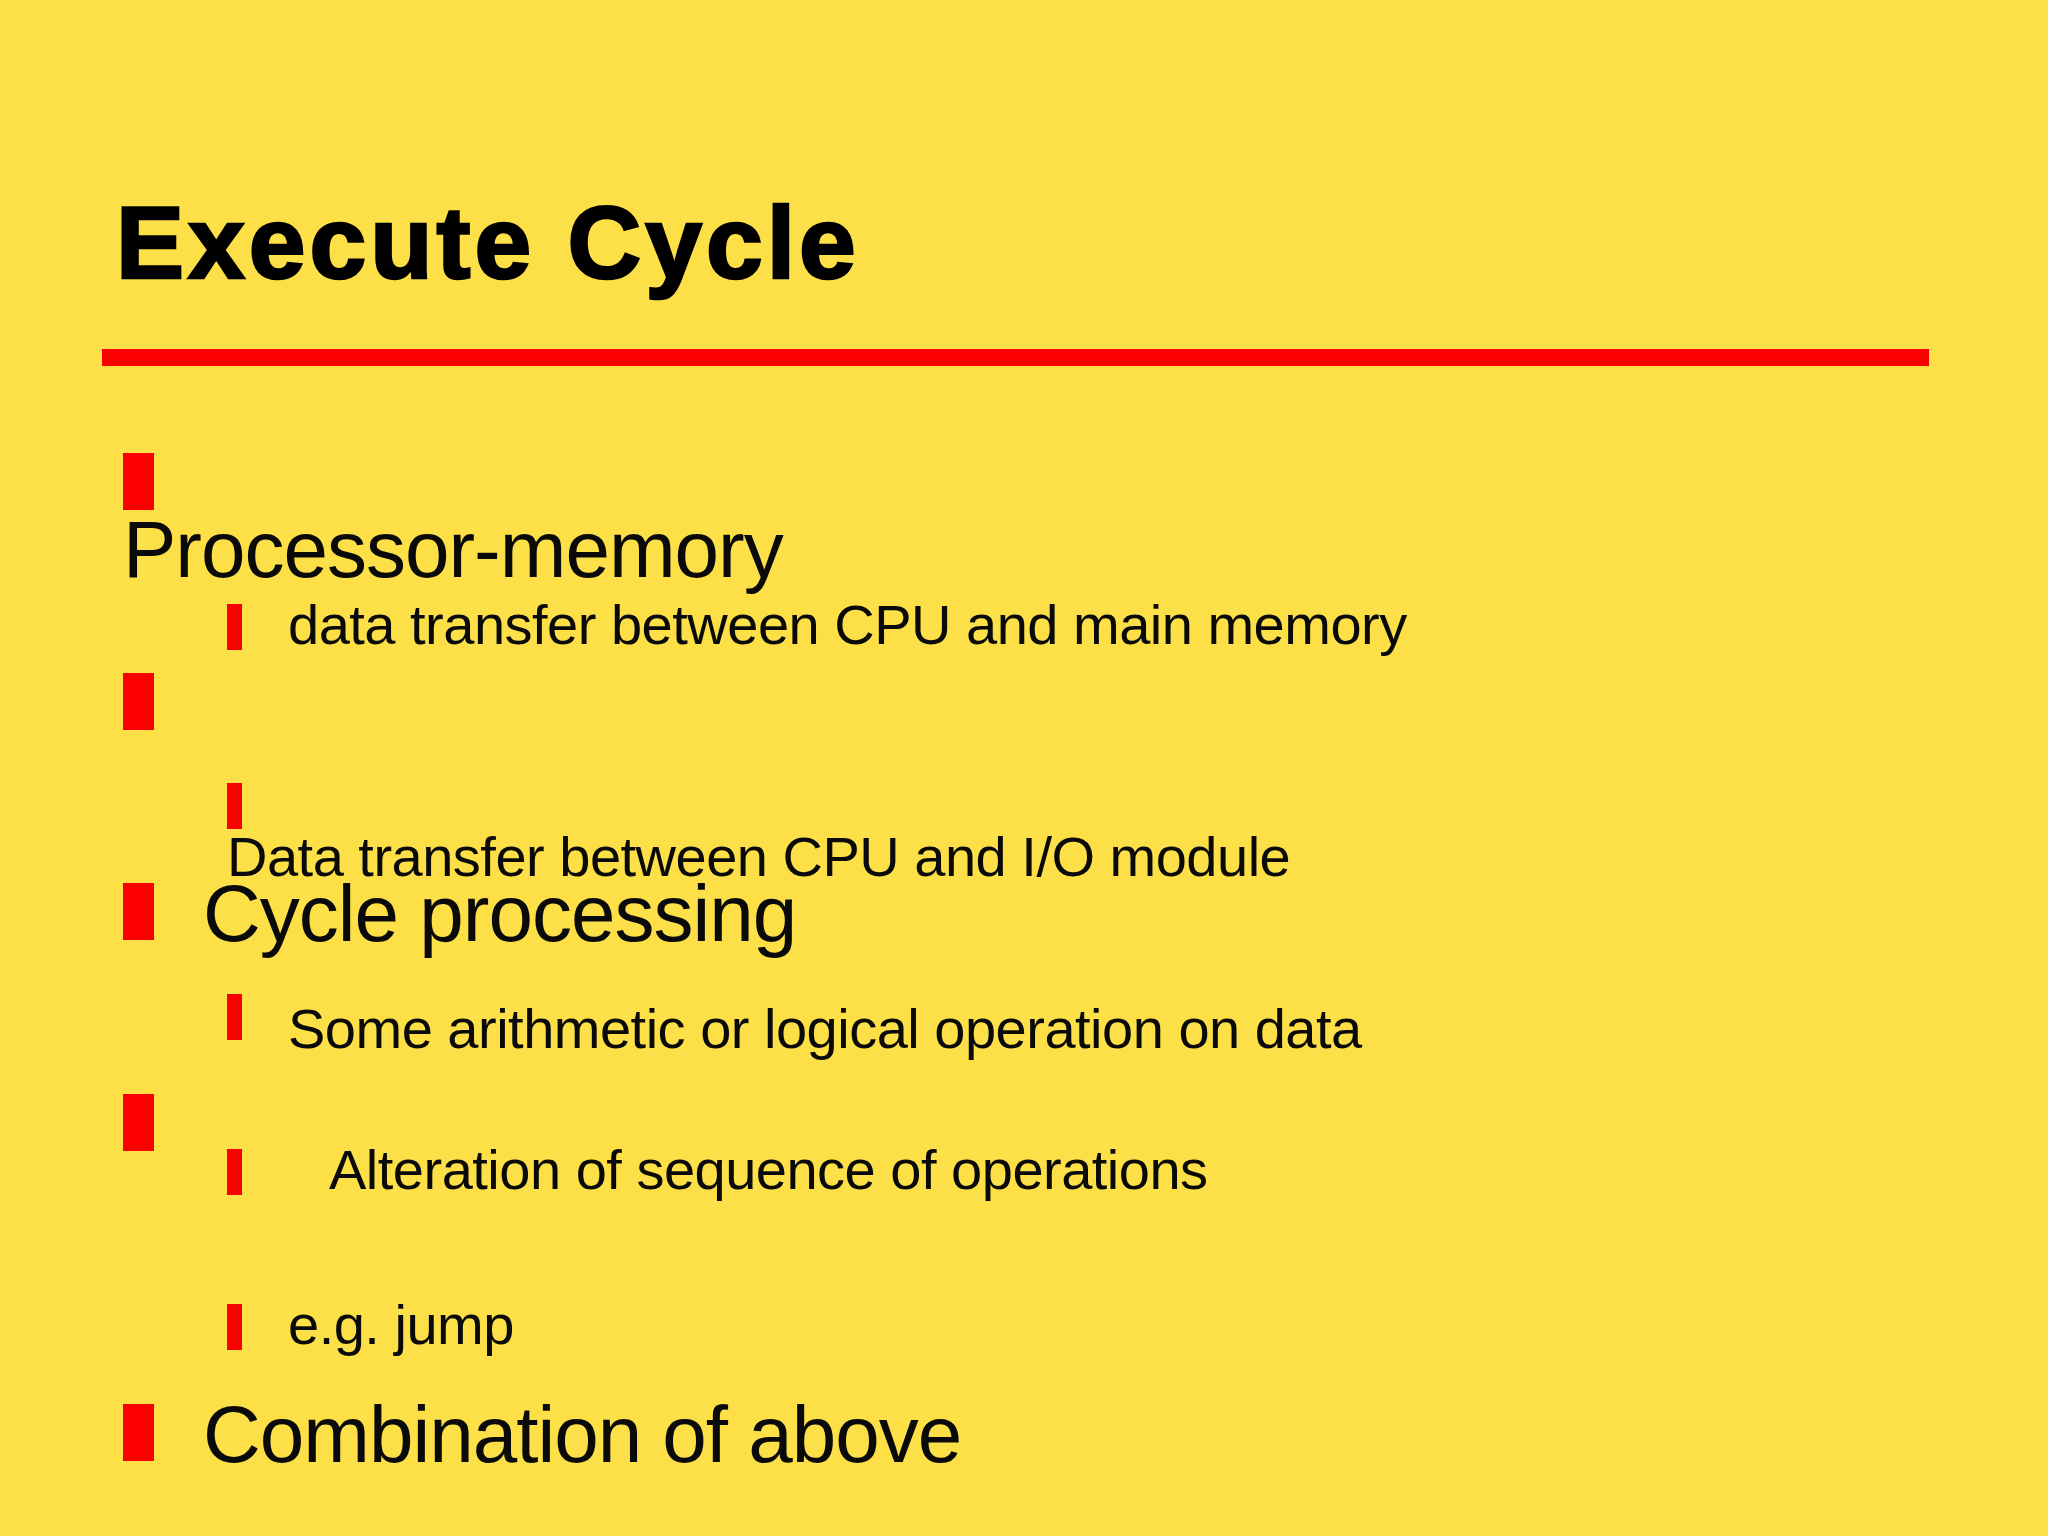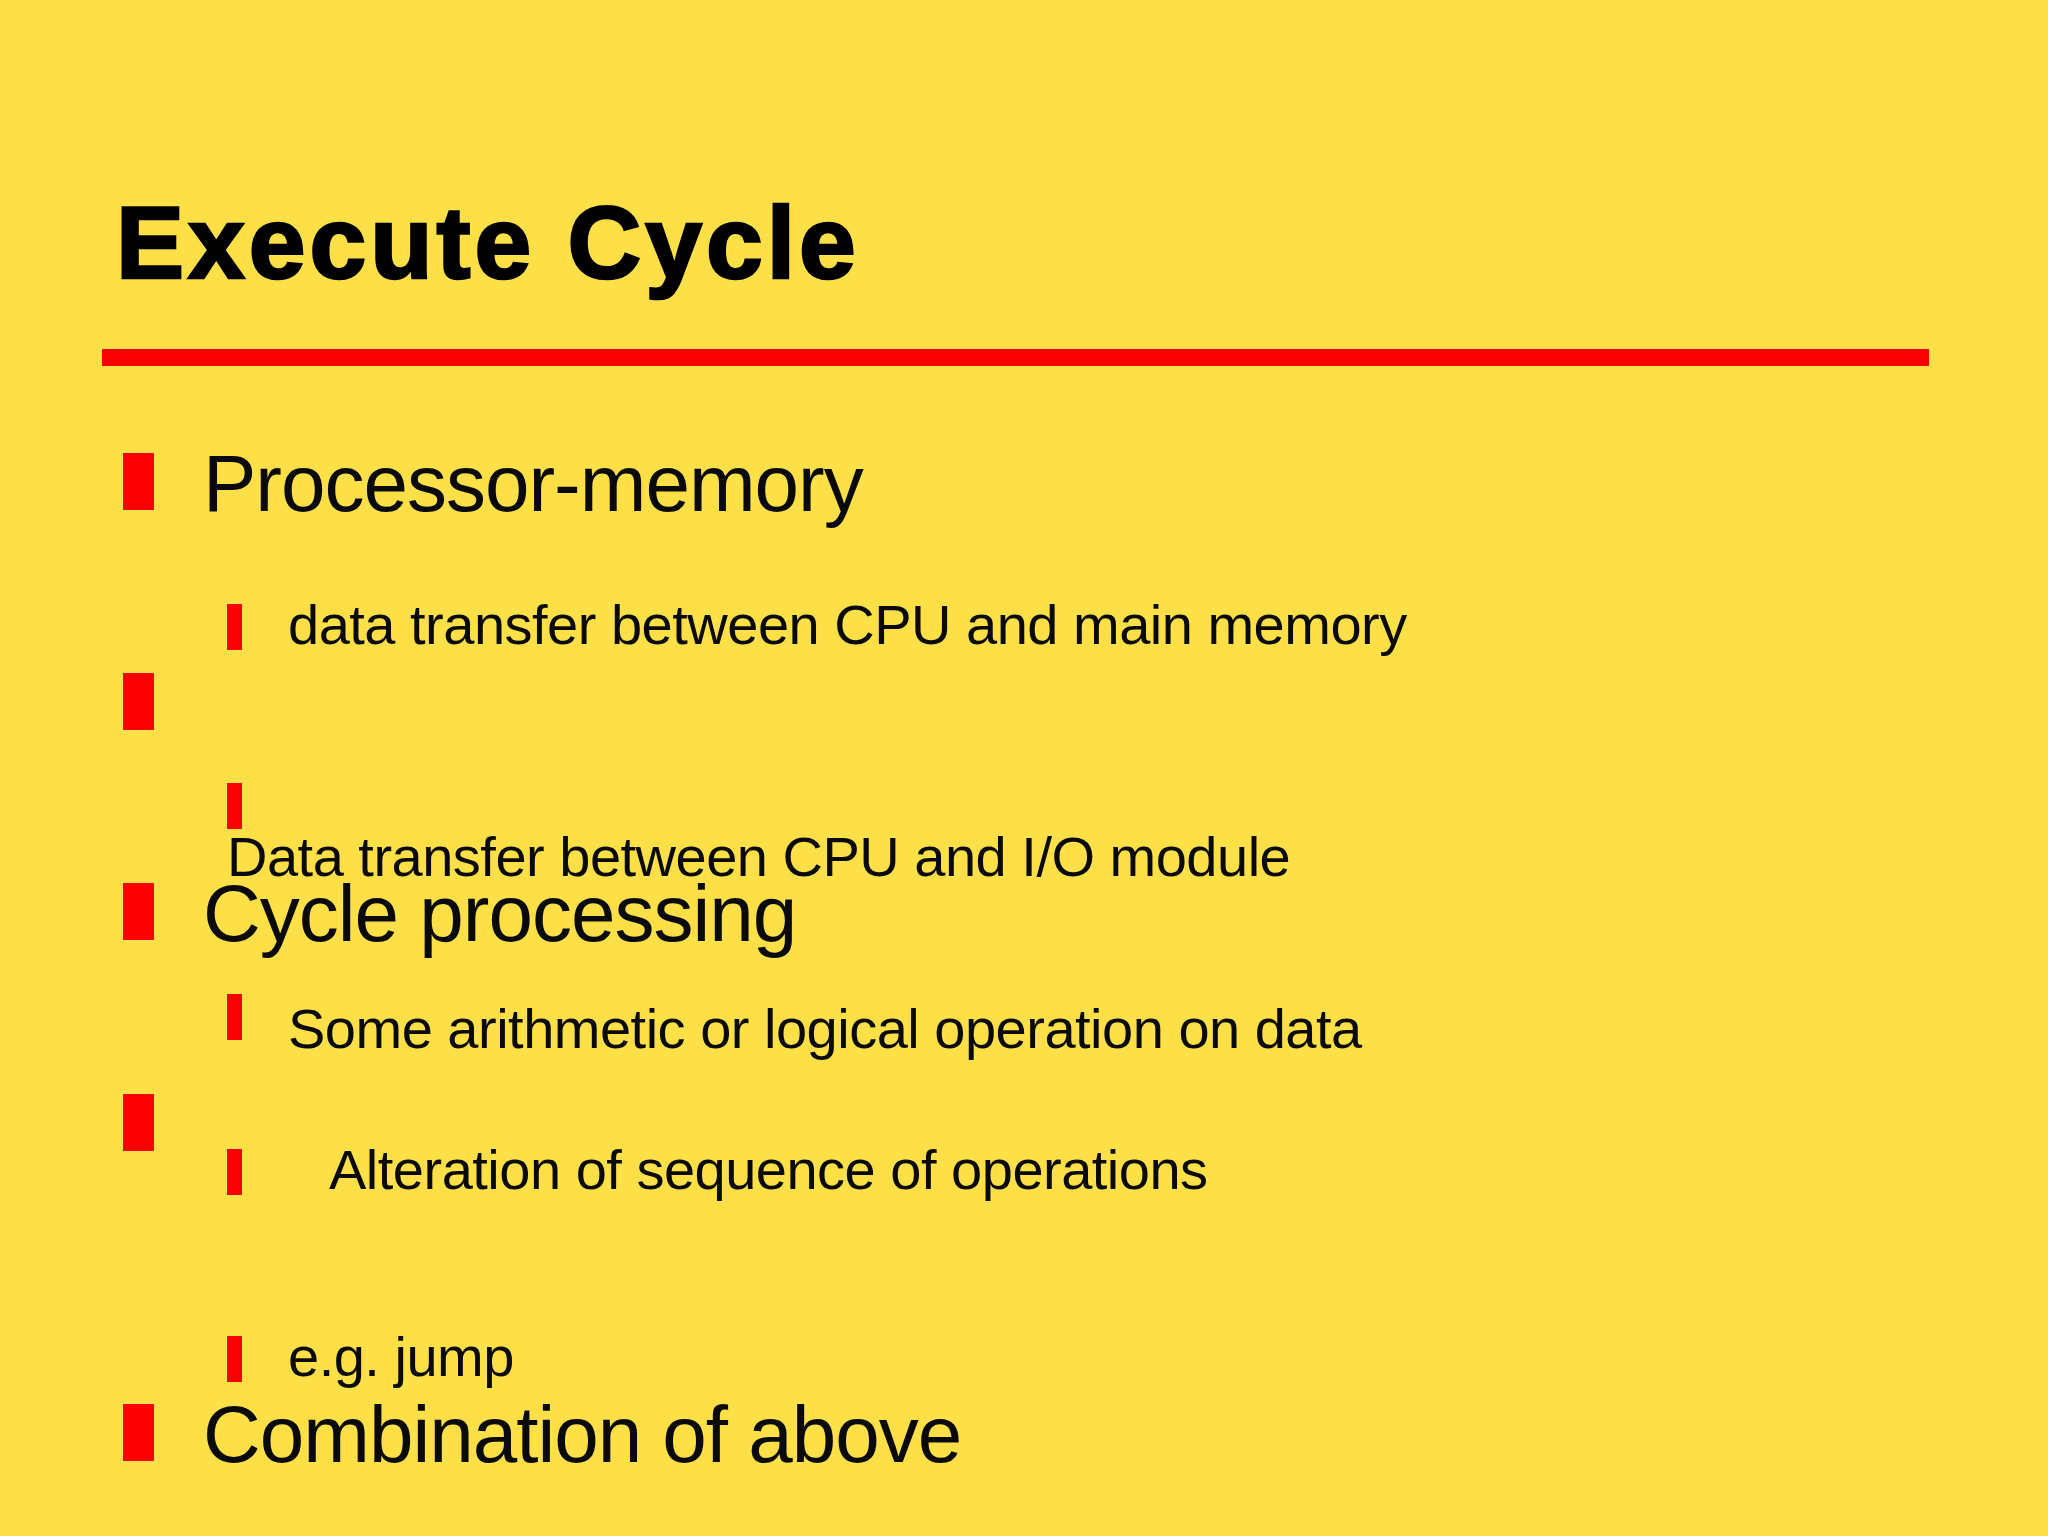--- a/index.html
+++ b/index.html
@@ -55,29 +55,29 @@
   }
   #bullets .row.l2 .marker {
     flex: 0 0 auto;
     width: 15px;
     height: 46px;
     margin-top: 7px;
     margin-right: 46px;
     background: #fa0707;
   }
   
-  #bullets .row:nth-child(1)  { top: 444px; }
+  #bullets .row:nth-child(1)  { top: 444px; flex-direction: column; }
   #bullets .row:nth-child(2)  { top: 557px; margin-top: 40px; }
   #bullets .row:nth-child(3)  { top: 664px; }
   #bullets .row:nth-child(4)  { top: 776px; flex-direction: column; }
   #bullets .row:nth-child(5)  { top: 874px; }
   #bullets .row:nth-child(6)  { top: 987px; }
   #bullets .row:nth-child(7)  { top: 1085px; }
   #bullets .row:nth-child(8)  { top: 1142px; gap: 41px; }
-  #bullets .row:nth-child(9)  { top: 1297px; margin-top: 32px; }
+  #bullets .row:nth-child(9)  { top: 1297px; }
   #bullets .row:nth-child(10) { top: 1395px; }
 </style>
 </head>
 <body>
 
 <div class="slide" style="background: #fde047;">
   <div class="slide-title">Execute Cycle</div>
 
   <div class="title-underline" style="background: rgb(251, 0, 0);"></div>
 

